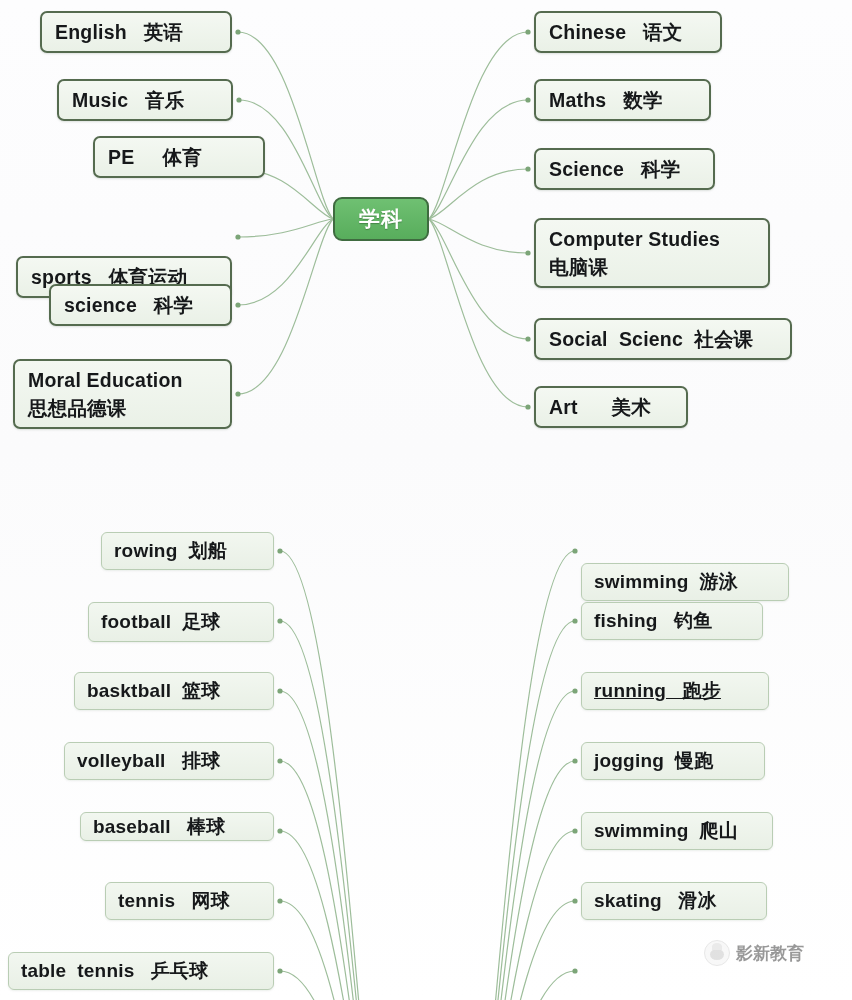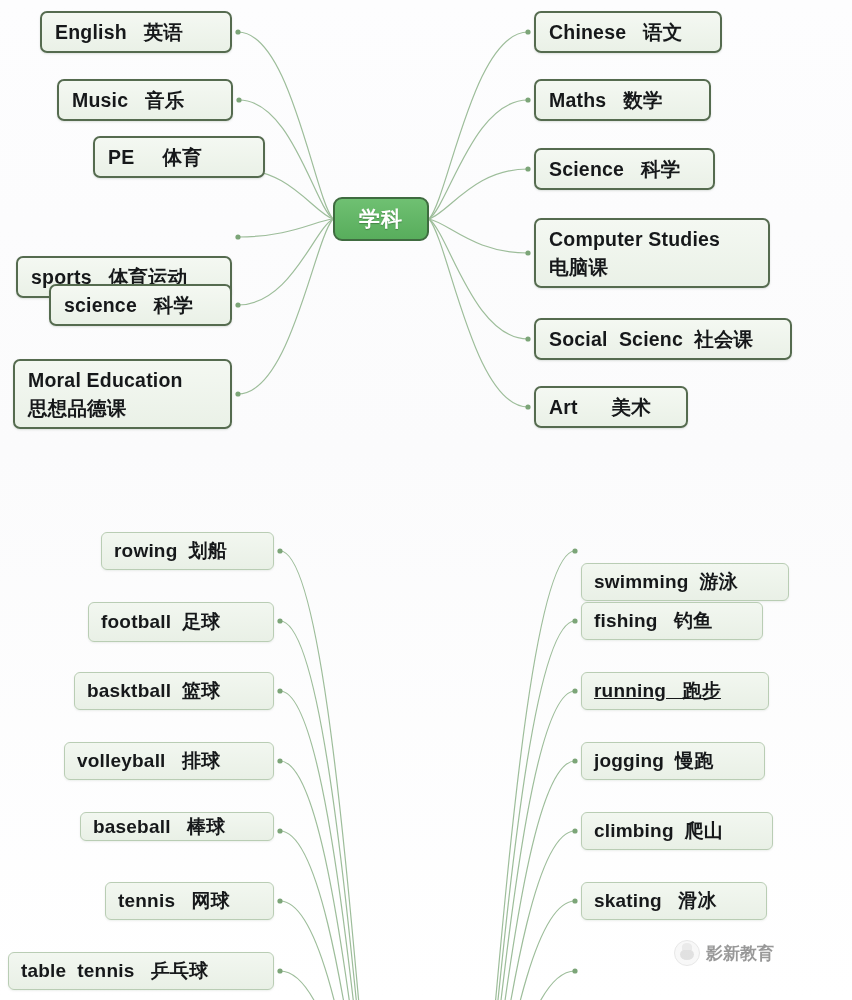--- a/index.html
+++ b/index.html
@@ -271,26 +271,26 @@
     <div class="node soft" style="left:581px; top:142px; width:182px; height:38px;">
       <span class="ln">fishing   钓鱼</span>
     </div>
     <div class="node soft" style="left:581px; top:212px; width:188px; height:38px;text-decoration:underline;">
       <span class="ln">running   跑步</span>
     </div>
     <div class="node soft" style="left:581px; top:282px; width:184px; height:38px;">
       <span class="ln">jogging  慢跑</span>
     </div>
     <div class="node soft" style="left:581px; top:352px; width:192px; height:38px;">
-      <span class="ln">climbing  爬山</span>
+      <span class="ln">swimming  爬山</span>
     </div>
     <div class="node soft" style="left:581px; top:422px; width:186px; height:38px;">
       <span class="ln">skating   滑冰</span>
     </div>
 
   </div>
 
-  <div id="watermark" style="left:674px; top:940px;">
+  <div id="watermark" style="left:704px; top:940px;">
     <span id="wm-logo"></span>
     <span id="wm-text">影新教育</span>
   </div>
 
 </div>
 
 </body></html>

